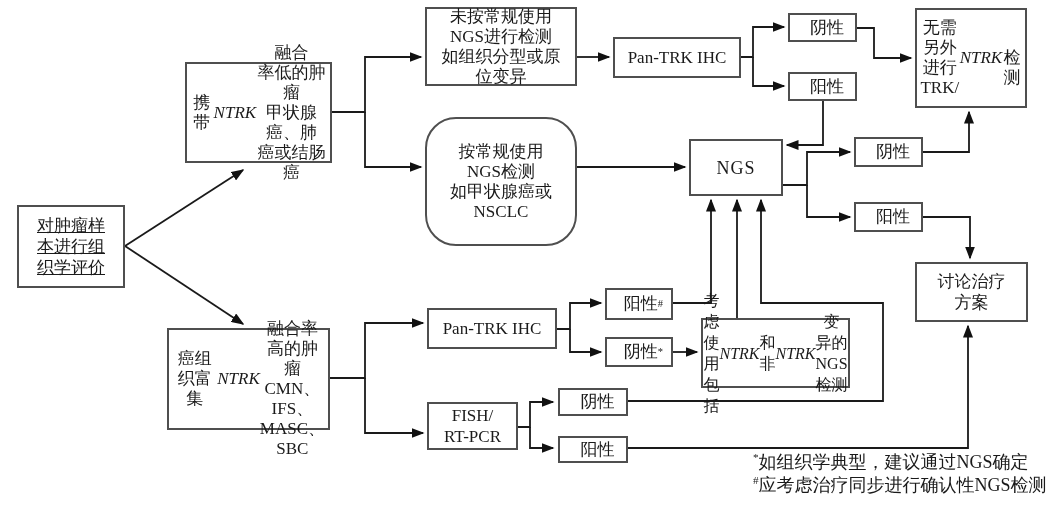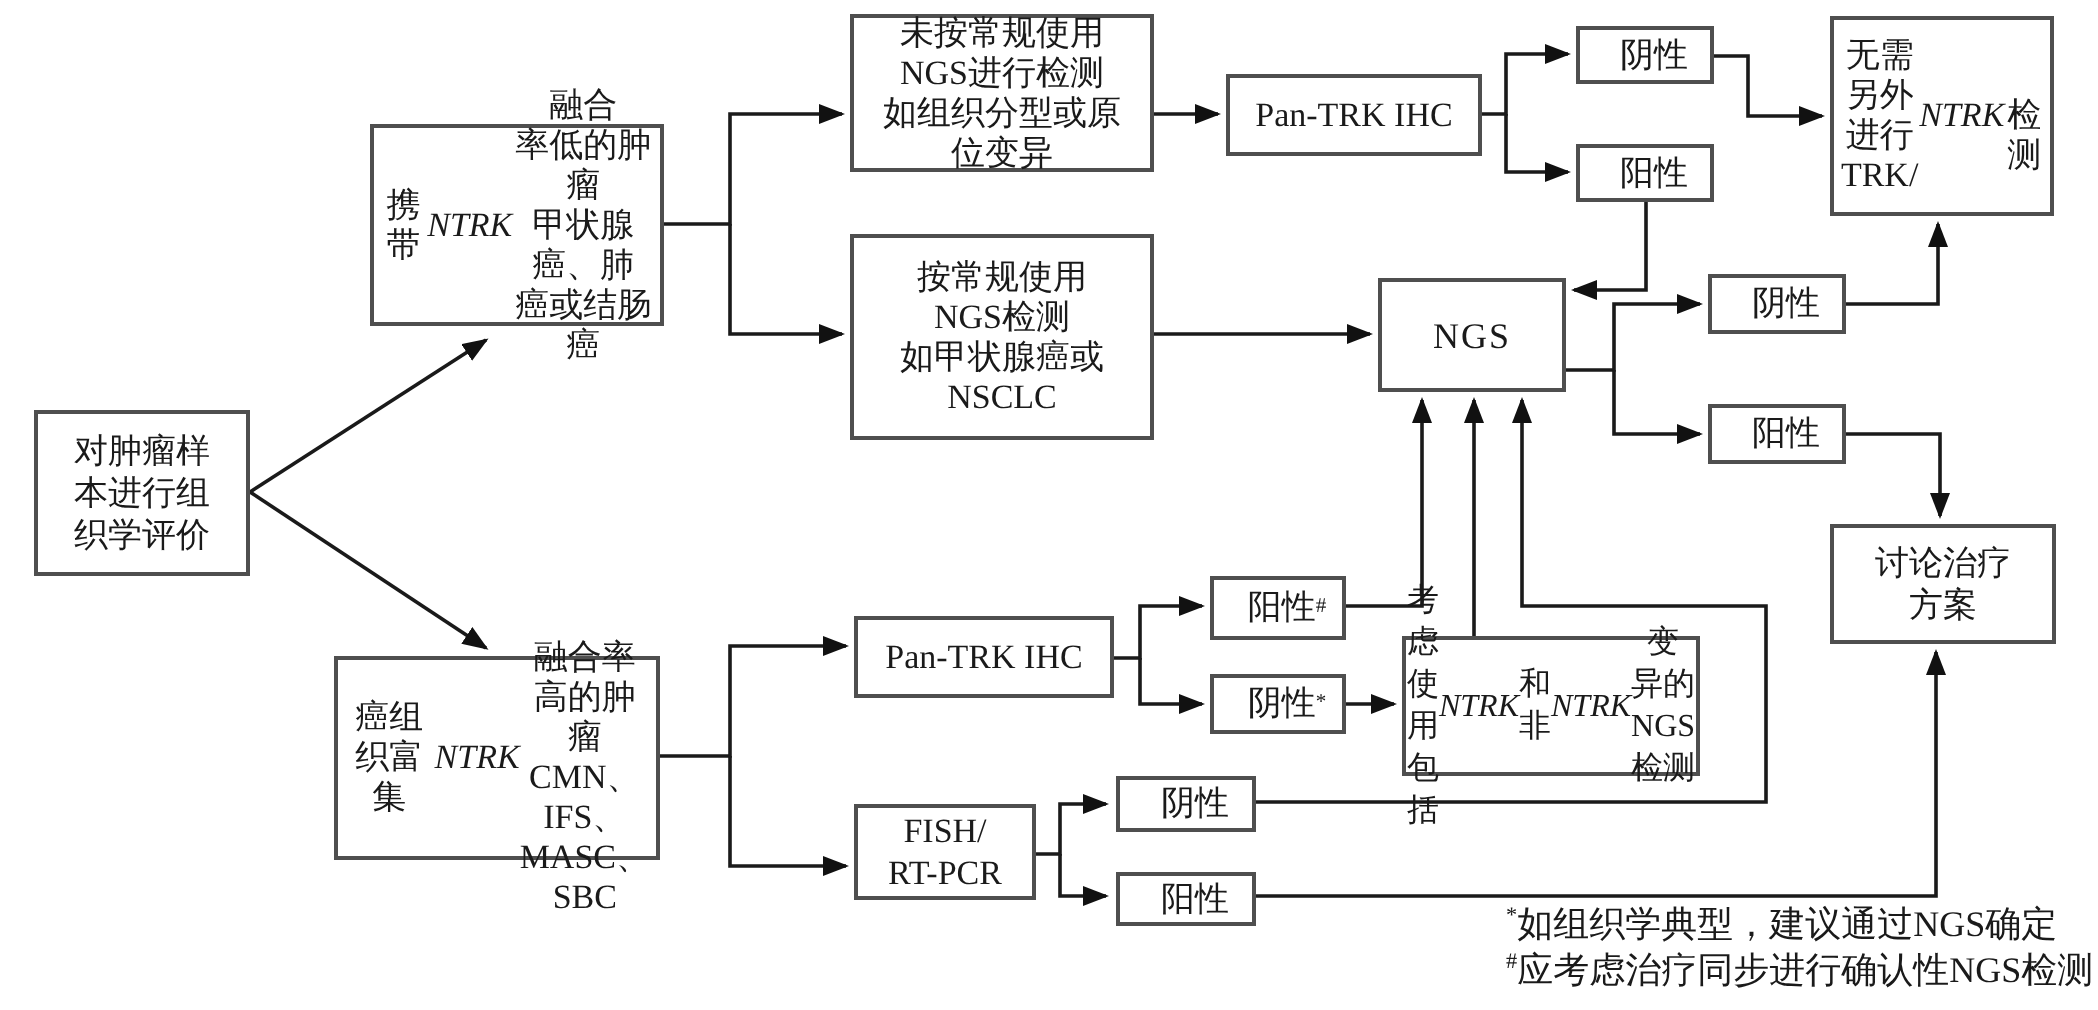--- a/index.html
+++ b/index.html
@@ -67,27 +67,27 @@
       <polyline points="673,352 697,352" marker-end="url(#ah)"></polyline>
       <polyline points="673,303 711,303 711,200" marker-end="url(#ah)"></polyline>
       <polyline points="737,318 737,200" marker-end="url(#ah)"></polyline>
       <polyline points="628,401 883,401 883,303 761,303 761,200" marker-end="url(#ah)"></polyline>
       <polyline points="518,427 530,427 530,402 553,402" marker-end="url(#ah)"></polyline>
       <polyline points="530,427 530,448 553,448" marker-end="url(#ah)"></polyline>
       <polyline points="628,448 968,448 968,326" marker-end="url(#ah)"></polyline>
     </g>
   </svg>
 
-  <div class="node lh21" style="left:17px;top:205px;width:108px;height:83px;">对肿瘤样<br>本进行组<br>织学评价</div>
+  <div class="node lh21" style="left:17px;top:205px;width:108px;height:83px;text-decoration:underline;">对肿瘤样<br>本进行组<br>织学评价</div>
 
   <div class="node" style="left:185px;top:62px;width:147px;height:101px;">携带<i>NTRK</i>融合<br>率低的肿瘤<br>甲状腺癌、肺<br>癌或结肠癌</div>
 
   <div class="node" style="left:425px;top:7px;width:152px;height:79px;">未按常规使用<br>NGS进行检测<br>如组织分型或原<br>位变异</div>
 
-  <div class="node" style="left:425px;top:117px;width:152px;height:103px;">按常规使用<br>NGS检测<br>如甲状腺癌或<br>NSCLC</div>
+  <div class="node" style="left:425px;top:117px;width:152px;height:129px;border-radius:31px;">按常规使用<br>NGS检测<br>如甲状腺癌或<br>NSCLC</div>
 
   <div class="node" style="left:613px;top:37px;width:128px;height:41px;">Pan-TRK IHC</div>
 
   <div class="node small" style="left:788px;top:13px;width:69px;height:29px;">阴性</div>
 
   <div class="node small" style="left:788px;top:72px;width:69px;height:29px;">阳性</div>
 
   <div class="node" style="left:915px;top:8px;width:112px;height:100px;">无需另外<br>进行<br>TRK/<i>NTRK</i><br>检测</div>
 
   <div class="node ngs" style="left:689px;top:139px;width:94px;height:57px;">NGS</div>

